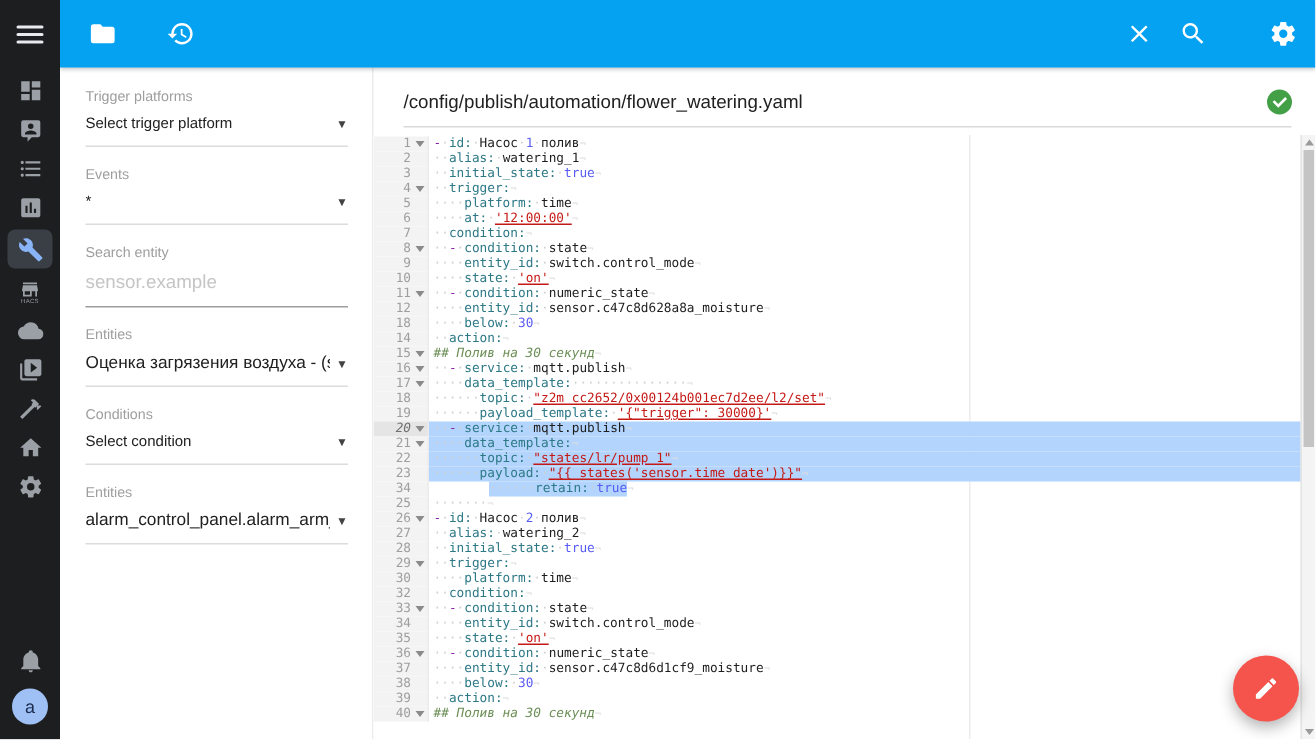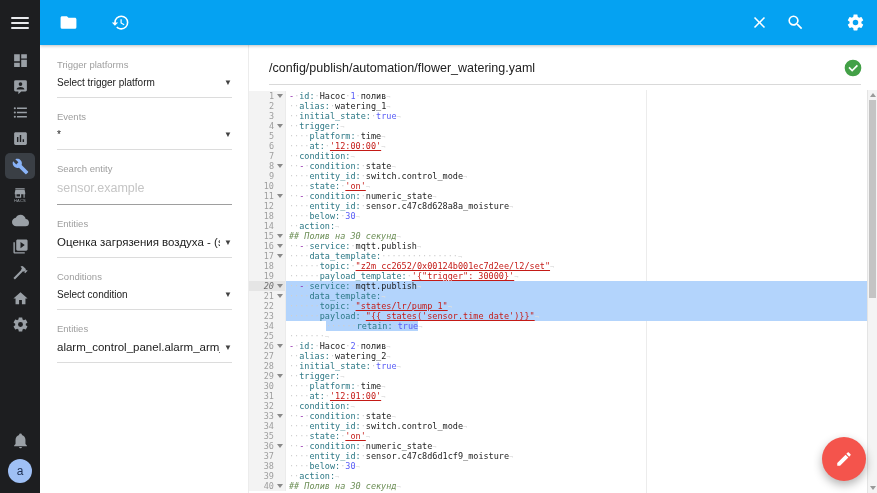--- a/index.html
+++ b/index.html
@@ -410,24 +410,20 @@
           </div>
           <div class="line">
             <div class="gutter">29<span class="fold"></span></div>
             <div class="code"><span class="tok-w">··</span><span class="tok-k">trigger:</span></div>
           </div>
           <div class="line">
             <div class="gutter">30</div>
             <div class="code"><span class="tok-w">····</span><span class="tok-k">platform:</span><span class="tok-w">·</span><span class="tok-p">time</span></div>
           </div>
           <div class="line">
-            <div class="gutter">31</div>
-            <div class="code"><span class="tok-w">····</span><span class="tok-k">at:</span><span class="tok-w">·</span><span class="tok-s">'12:01:00'</span></div>
-          </div>
-          <div class="line">
             <div class="gutter">32</div>
             <div class="code"><span class="tok-w">··</span><span class="tok-k">condition:</span></div>
           </div>
           <div class="line">
             <div class="gutter">33<span class="fold"></span></div>
             <div class="code"><span class="tok-w">··</span><span class="tok-d">-</span><span class="tok-w">·</span><span class="tok-k">condition:</span><span class="tok-w">·</span><span class="tok-p">state</span></div>
           </div>
           <div class="line">
             <div class="gutter">34</div>
             <div class="code"><span class="tok-w">····</span><span class="tok-k">entity_id:</span><span class="tok-w">·</span><span class="tok-p">switch.control_mode</span></div>

